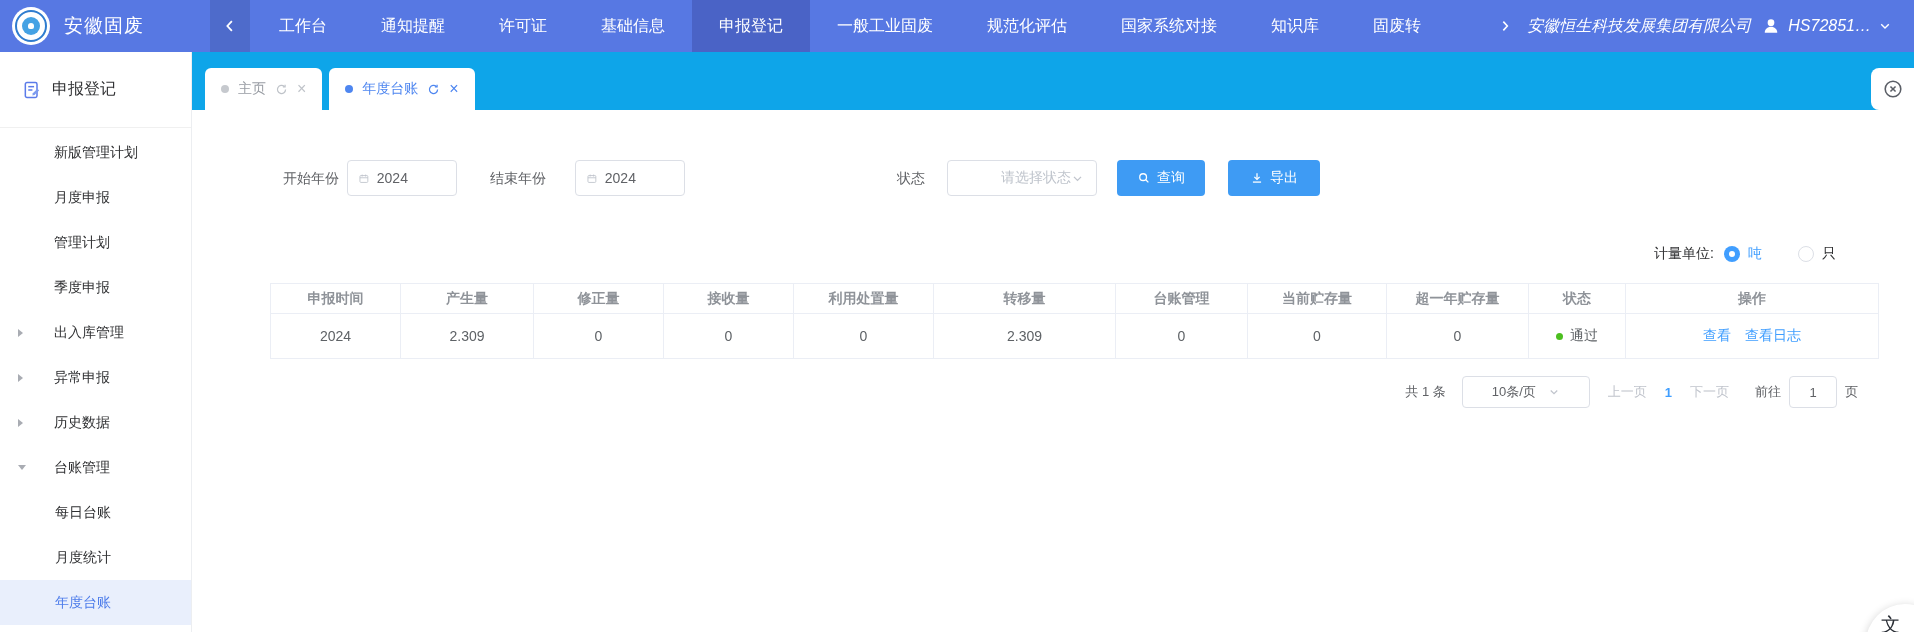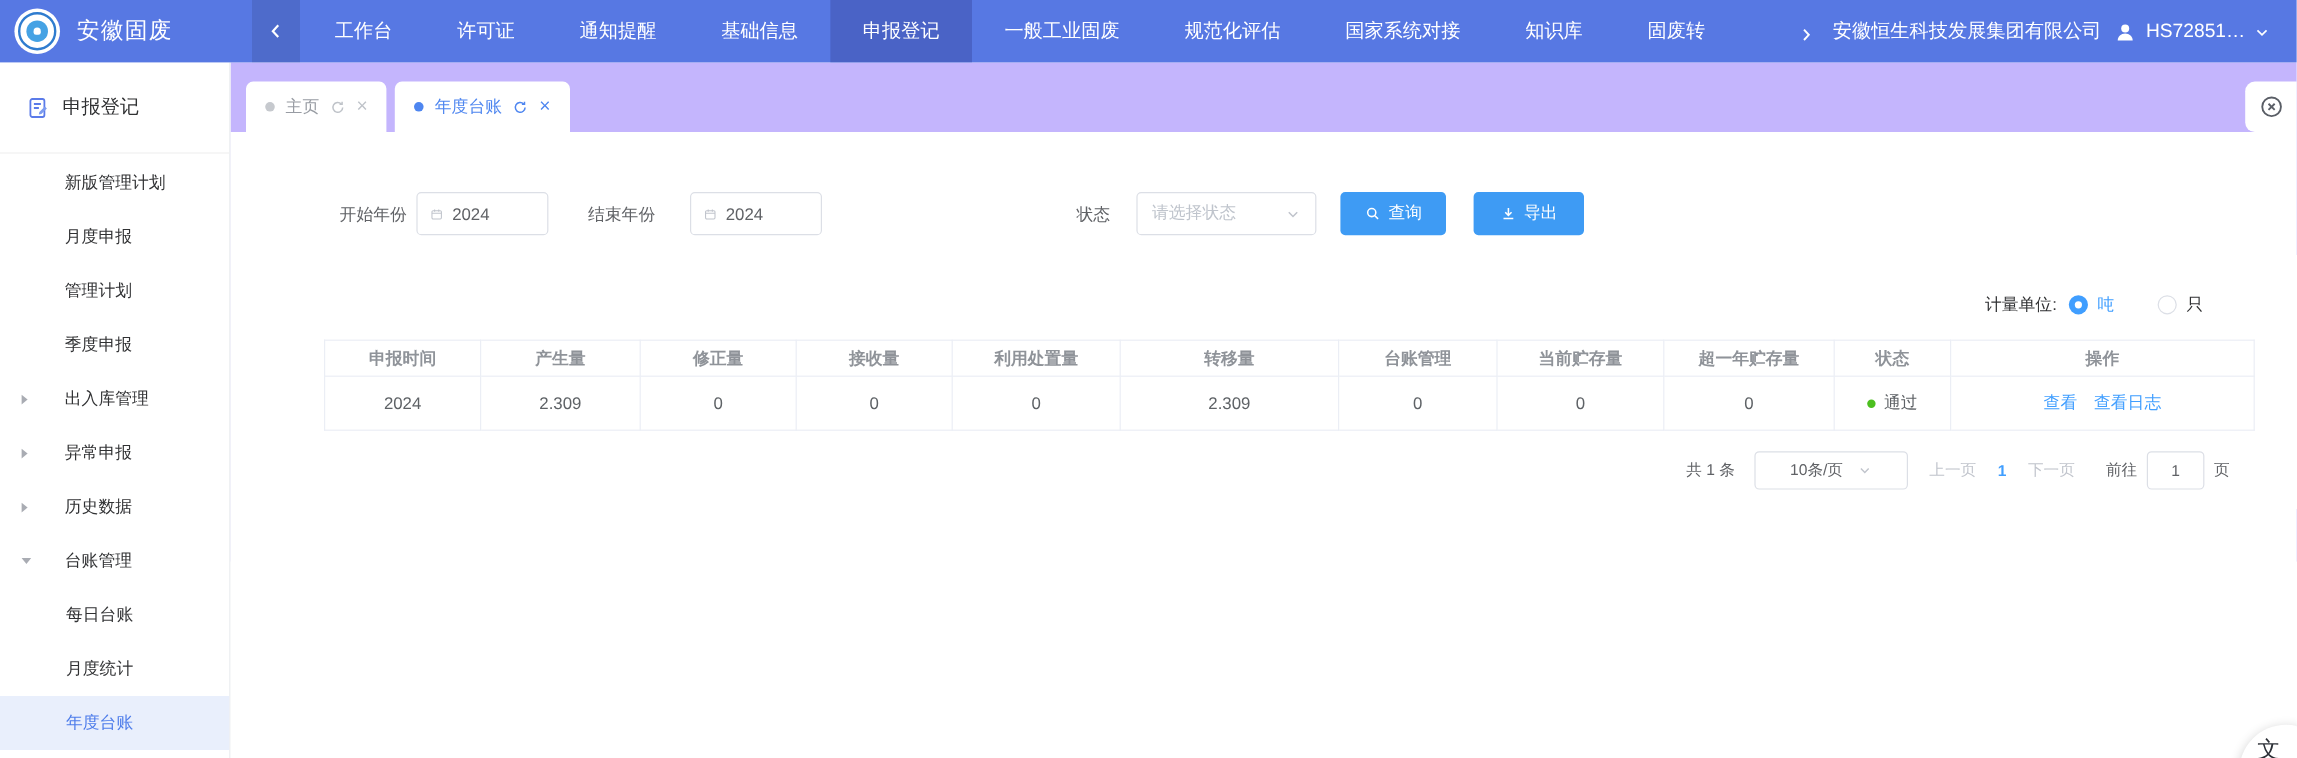--- a/index.html
+++ b/index.html
@@ -13,57 +13,57 @@
   .logo { width:38px; height:38px; border-radius:50%; background:#fff; display:flex; align-items:center; justify-content:center; }
   .logo-ring { width:32px; height:32px; border-radius:50%; border:2px solid #2F7CCF; background:#fff; display:flex; align-items:center; justify-content:center; }
   .logo-core { width:18px; height:18px; border-radius:50%; background:#45A2E4; display:flex; align-items:center; justify-content:center; }
   .logo-core i { display:block; width:6px; height:6px; background:#fff; border-radius:50% 50% 2px 2px; }
   .brand { font-size:19px; letter-spacing:1px; white-space:nowrap; }
   .nav-collapse { width:40px; height:52px; margin-left:18px; background:rgba(0,0,0,0.10); display:flex; align-items:center; justify-content:center; cursor:pointer; flex-shrink:0; }
   .nav-menu { display:flex; height:52px; overflow:hidden; flex:1; min-width:0; margin-left:2px; }
   .nav-item { display:flex; align-items:center; padding:0 27px; font-size:16px; white-space:nowrap; cursor:pointer; }
   .nav-item.active { background:#4A63C6; }
   .nav-item.clipped { padding-right:4px; }
-  .nav-right { margin-left:auto; flex-shrink:0; display:flex; align-items:flex-end; gap:10px; padding-right:22px; }
+  .nav-right { margin-left:auto; flex-shrink:0; display:flex; align-items:center; gap:10px; padding-right:22px;font-style:italic; }
   .overflow-arrow { display:flex; align-items:center; margin-right:4px; cursor:pointer; }
   .company { font-size:16px; white-space:nowrap; cursor:pointer; }
   .user { display:flex; align-items:center; gap:7px; font-size:16px; cursor:pointer; }
 
   
   .sidebar { position:absolute; left:0; top:52px; width:192px; height:580px; background:#fff; border-right:1px solid #ECEEF1; z-index:10; }
   .sidebar-header { height:76px; display:flex; align-items:center; gap:10px; padding-left:22px; font-size:16px; color:#303133; border-bottom:1px solid #F0F0F0; }
   .sidebar-menu { padding-top:2px; }
   .s-item { height:45px; display:flex; align-items:center; font-size:14px; color:#303133; cursor:pointer; position:relative; }
   .s-item .tri { position:absolute; left:18px; }
   .s-item .lbl { margin-left:54px; }
   .s-item.sub .lbl { margin-left:55px; }
   .s-item.active { background:#E9EFFC; color:#4D7CEA; }
   .tri-right { width:0; height:0; border-left:5px solid #A9ACB3; border-top:4px solid transparent; border-bottom:4px solid transparent; }
   .tri-down { width:0; height:0; border-top:5px solid #A9ACB3; border-left:4px solid transparent; border-right:4px solid transparent; }
 
   
-  .main { position:absolute; left:192px; top:52px; width:1722px; height:416px; background:#c4b5fd; }
+  .main { position:absolute; left:192px; top:52px; width:1722px; height:416px; background:#0ea5e9; }
   .tabbar { height:58px; position:relative; display:flex; align-items:flex-end; padding-left:13px; gap:7px; }
   .tab { height:42px; background:#fff; border-radius:6px 6px 0 0; display:flex; align-items:center; padding:0 16px; gap:9px; font-size:14px; cursor:pointer; }
   .tab .dot { width:8px; height:8px; border-radius:50%; }
   .tab.inactive { color:#989CA3; }
   .tab.inactive .dot { background:#C6C9CE; }
   .tab.inactive .ticon { color:#BFC3C9; }
   .tab.active { color:#4E86F0; }
   .tab.active .dot { background:#4E86F0; }
   .tab.active .ticon { color:#4E86F0; }
   .tab .x { font-size:16px; line-height:1; cursor:pointer; }
   .close-all { position:absolute; right:0; bottom:0; width:43px; height:42px; background:#fff; border-radius:8px 0 0 8px; display:flex; align-items:center; justify-content:center; cursor:pointer; }
 
   
   .content { position:absolute; left:0; top:58px; width:1722px; height:522px; background:#fff; }
   .flabel { position:absolute; top:50px; height:36px; line-height:36px; font-size:14px; color:#606266; }
   .finput { position:absolute; top:50px; height:36px; border:1px solid #DCDFE6; border-radius:4px; background:#fff; display:flex; align-items:center; padding:0 10px; gap:7px; }
   .finput input { border:none; outline:none; width:100%; font-size:14px; color:#606266; font-family:inherit; background:transparent; }
-  .fselect { position:absolute; top:50px; height:36px; width:150px; border:1px solid #DCDFE6; border-radius:4px; background:#fff; display:flex; align-items:center; justify-content:space-between; padding:0 12px; cursor:pointer; }
+  .fselect { position:absolute; top:50px; height:36px; width:150px; border:1px solid #DCDFE6; border-radius:4px; background:#fff; display:flex; align-items:center; justify-content:flex-end; padding:0 12px; cursor:pointer; }
   .fselect .ph { font-size:14px; color:#BFC4CC; }
   .btn { position:absolute; top:50px; height:36px; border:none; border-radius:4px; background:#3E9BF4; color:#fff; font-size:14px; display:flex; align-items:center; justify-content:center; gap:6px; cursor:pointer; font-family:inherit; }
 
   .unit-row { position:absolute; top:129px; right:78px; height:30px; display:flex; align-items:center; gap:10px; font-size:14px; color:#303133; }
   .radio-opt { display:flex; align-items:center; gap:8px; cursor:pointer; }
   .radio-opt + .radio-opt { margin-left:26px; }
   .radio { width:16px; height:16px; border-radius:50%; }
   .radio.on { background:#409EFF; display:flex; align-items:center; justify-content:center; }
   .radio.on i { width:6px; height:6px; background:#fff; border-radius:50%; display:block; }
   .radio.off { background:#fff; border:1px solid #DCDFE6; }
@@ -102,22 +102,22 @@
     </div>
     <div class="brand">安徽固废</div>
   </div>
   <div class="nav-collapse">
     <svg width="18" height="18" viewBox="0 0 24 24" fill="none" stroke="#fff" stroke-width="2.4">
         <polyline points="14.5,5.5 8.5,12 14.5,18.5"></polyline>
       </svg>
   </div>
   <nav class="nav-menu">
     <div class="nav-item">工作台</div>
+    <div class="nav-item">通知提醒</div>
     <div class="nav-item">许可证</div>
-    <div class="nav-item">通知提醒</div>
     <div class="nav-item">基础信息</div>
     <div class="nav-item active">申报登记</div>
     <div class="nav-item">一般工业固废</div>
     <div class="nav-item">规范化评估</div>
     <div class="nav-item">国家系统对接</div>
     <div class="nav-item">知识库</div>
     <div class="nav-item clipped">固废转</div>
   </nav>
   <div class="nav-right">
     <span class="overflow-arrow">

